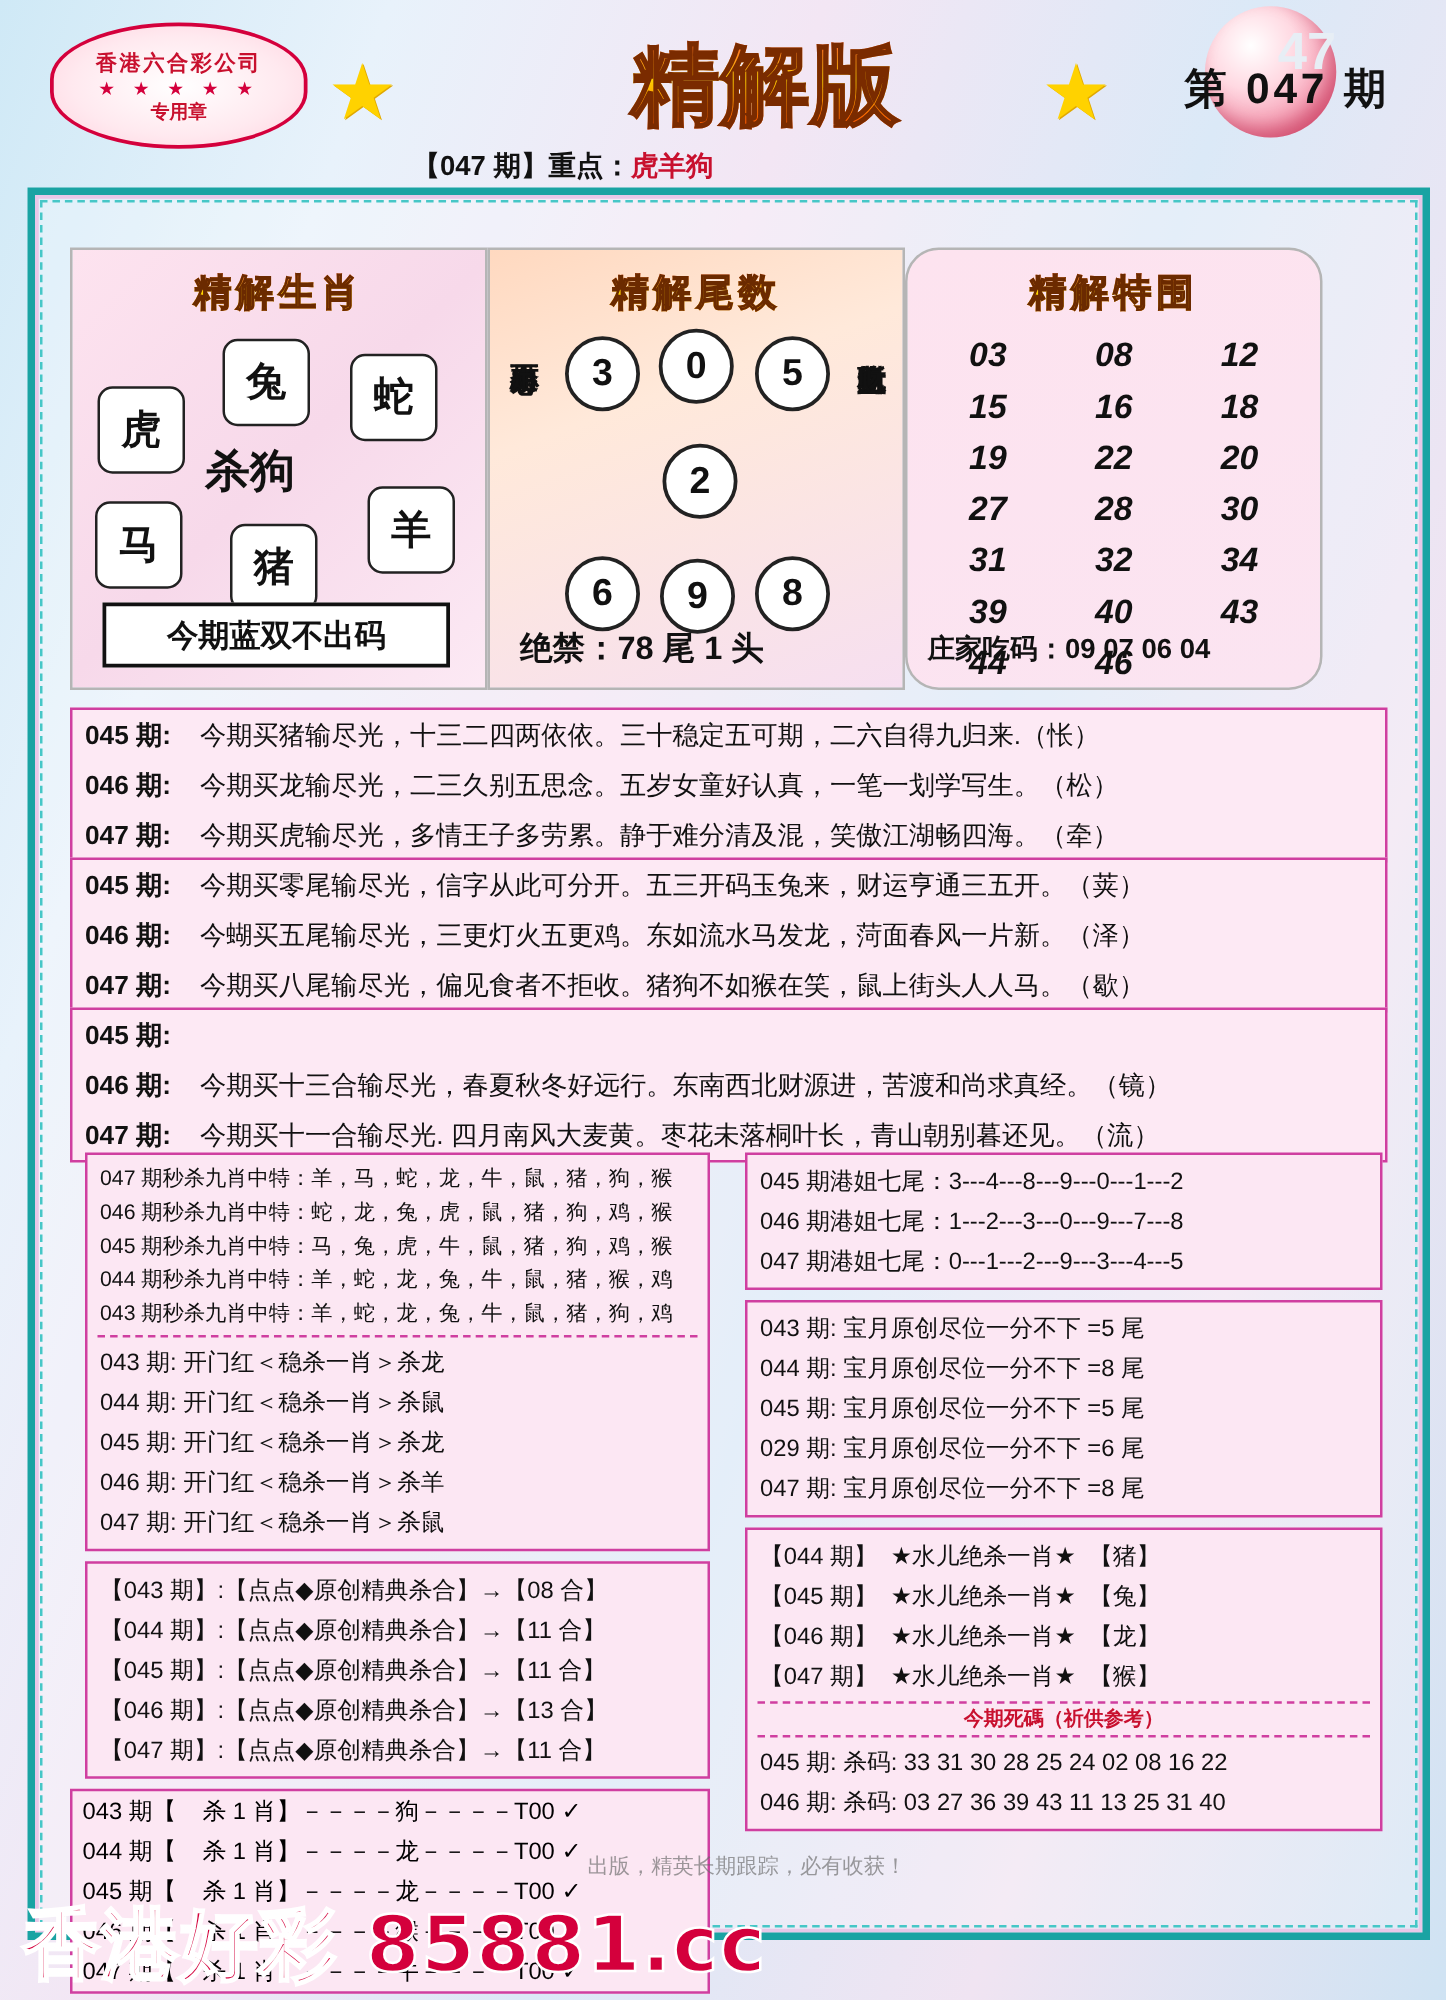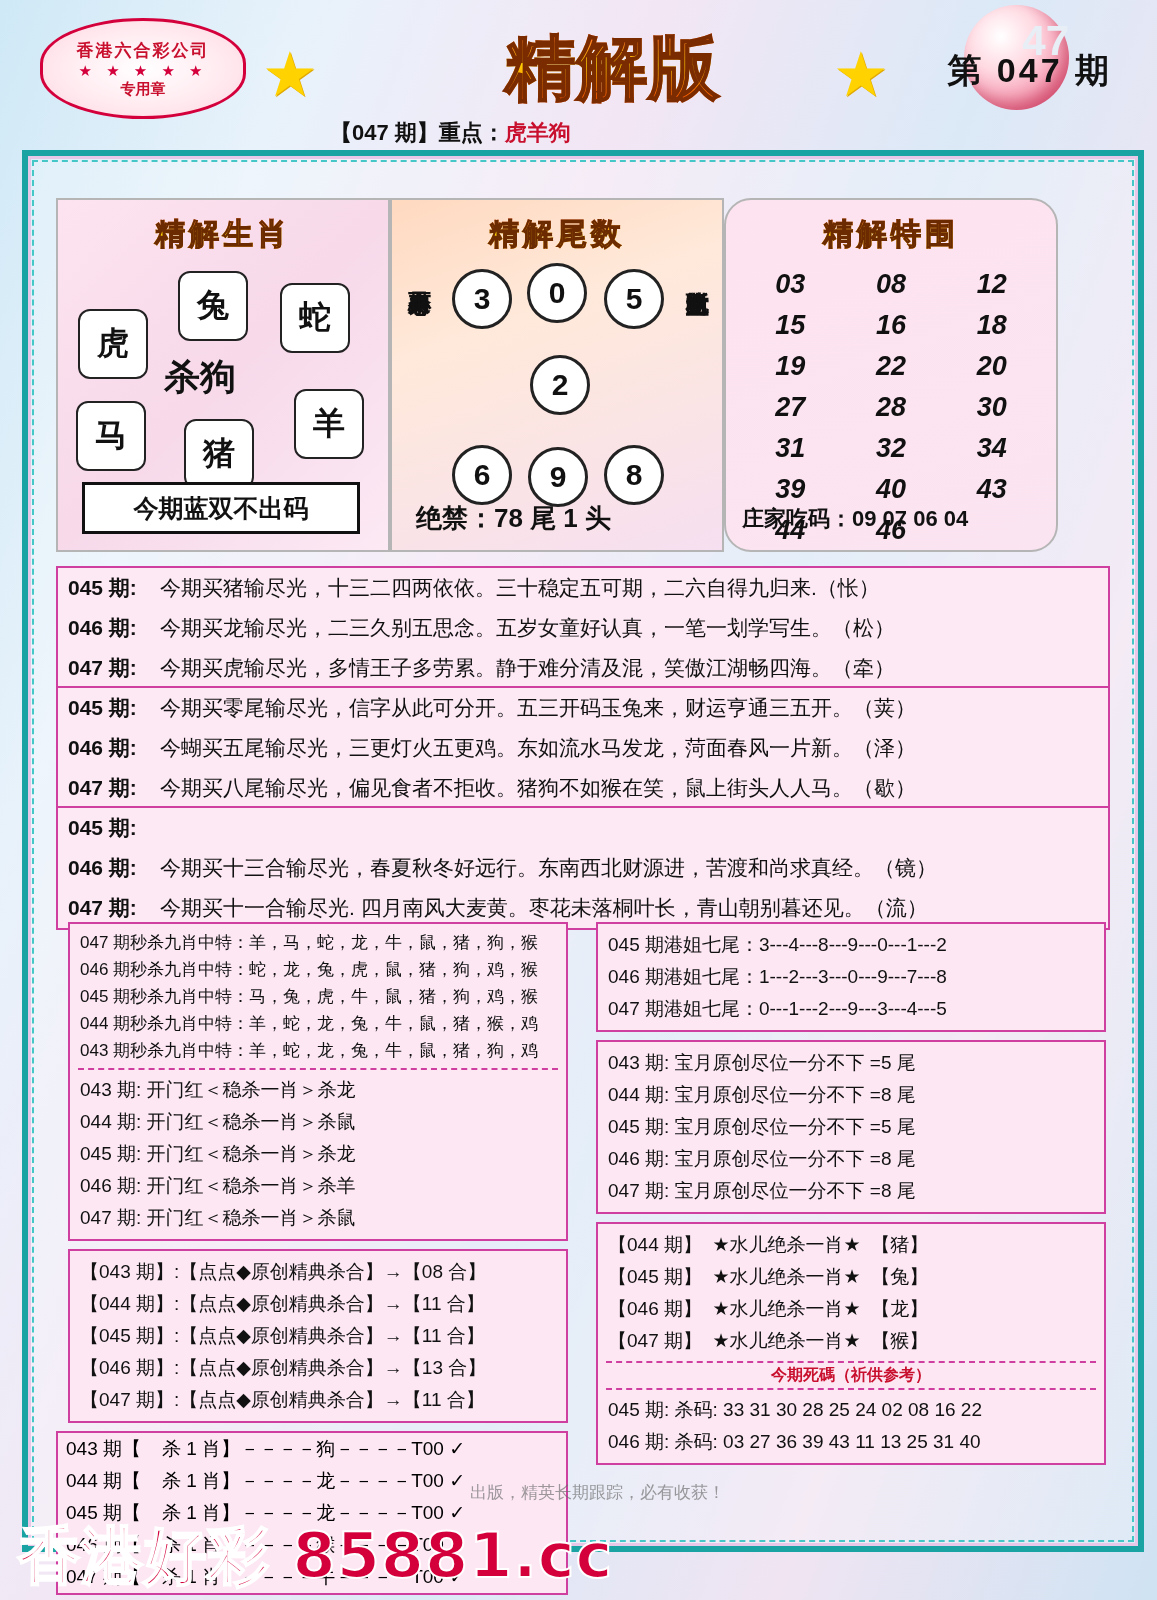--- a/index.html
+++ b/index.html
@@ -266,21 +266,21 @@
   <div class="lowright">
     <div class="sub">
       <div class="rowbig">045 期港姐七尾：3---4---8---9---0---1---2</div>
       <div class="rowbig">046 期港姐七尾：1---2---3---0---9---7---8</div>
       <div class="rowbig">047 期港姐七尾：0---1---2---9---3---4---5</div>
     </div>
     <div class="sub">
       <div class="rowbig">043 期:   宝月原创尽位一分不下 =5 尾</div>
       <div class="rowbig">044 期:   宝月原创尽位一分不下 =8 尾</div>
       <div class="rowbig">045 期:   宝月原创尽位一分不下 =5 尾</div>
-      <div class="rowbig">046 期:   宝月原创尽位一分不下 =8 尾</div>
+      <div class="rowbig">029 期:   宝月原创尽位一分不下 =6 尾</div>
       <div class="rowbig">047 期:   宝月原创尽位一分不下 =8 尾</div>
     </div>
     <div class="sub">
       <div class="rowbig c"><span>【044 期】</span>&nbsp;&nbsp;<span>★水儿绝杀一肖★</span>&nbsp;&nbsp;<span>【猪】</span></div>
       <div class="rowbig c"><span>【045 期】</span>&nbsp;&nbsp;<span>★水儿绝杀一肖★</span>&nbsp;&nbsp;<span>【兔】</span></div>
       <div class="rowbig c"><span>【046 期】</span>&nbsp;&nbsp;<span>★水儿绝杀一肖★</span>&nbsp;&nbsp;<span>【龙】</span></div>
       <div class="rowbig c"><span>【047 期】</span>&nbsp;&nbsp;<span>★水儿绝杀一肖★</span>&nbsp;&nbsp;<span>【猴】</span></div>
       <div class="deadtitle">今期死碼（祈供参考）</div>
       <div class="rowbig">045 期:  杀码: 33  31  30  28  25  24  02  08  16  22</div>
       <div class="rowbig">046 期:  杀码: 03  27  36  39  43  11  13  25  31  40</div>

